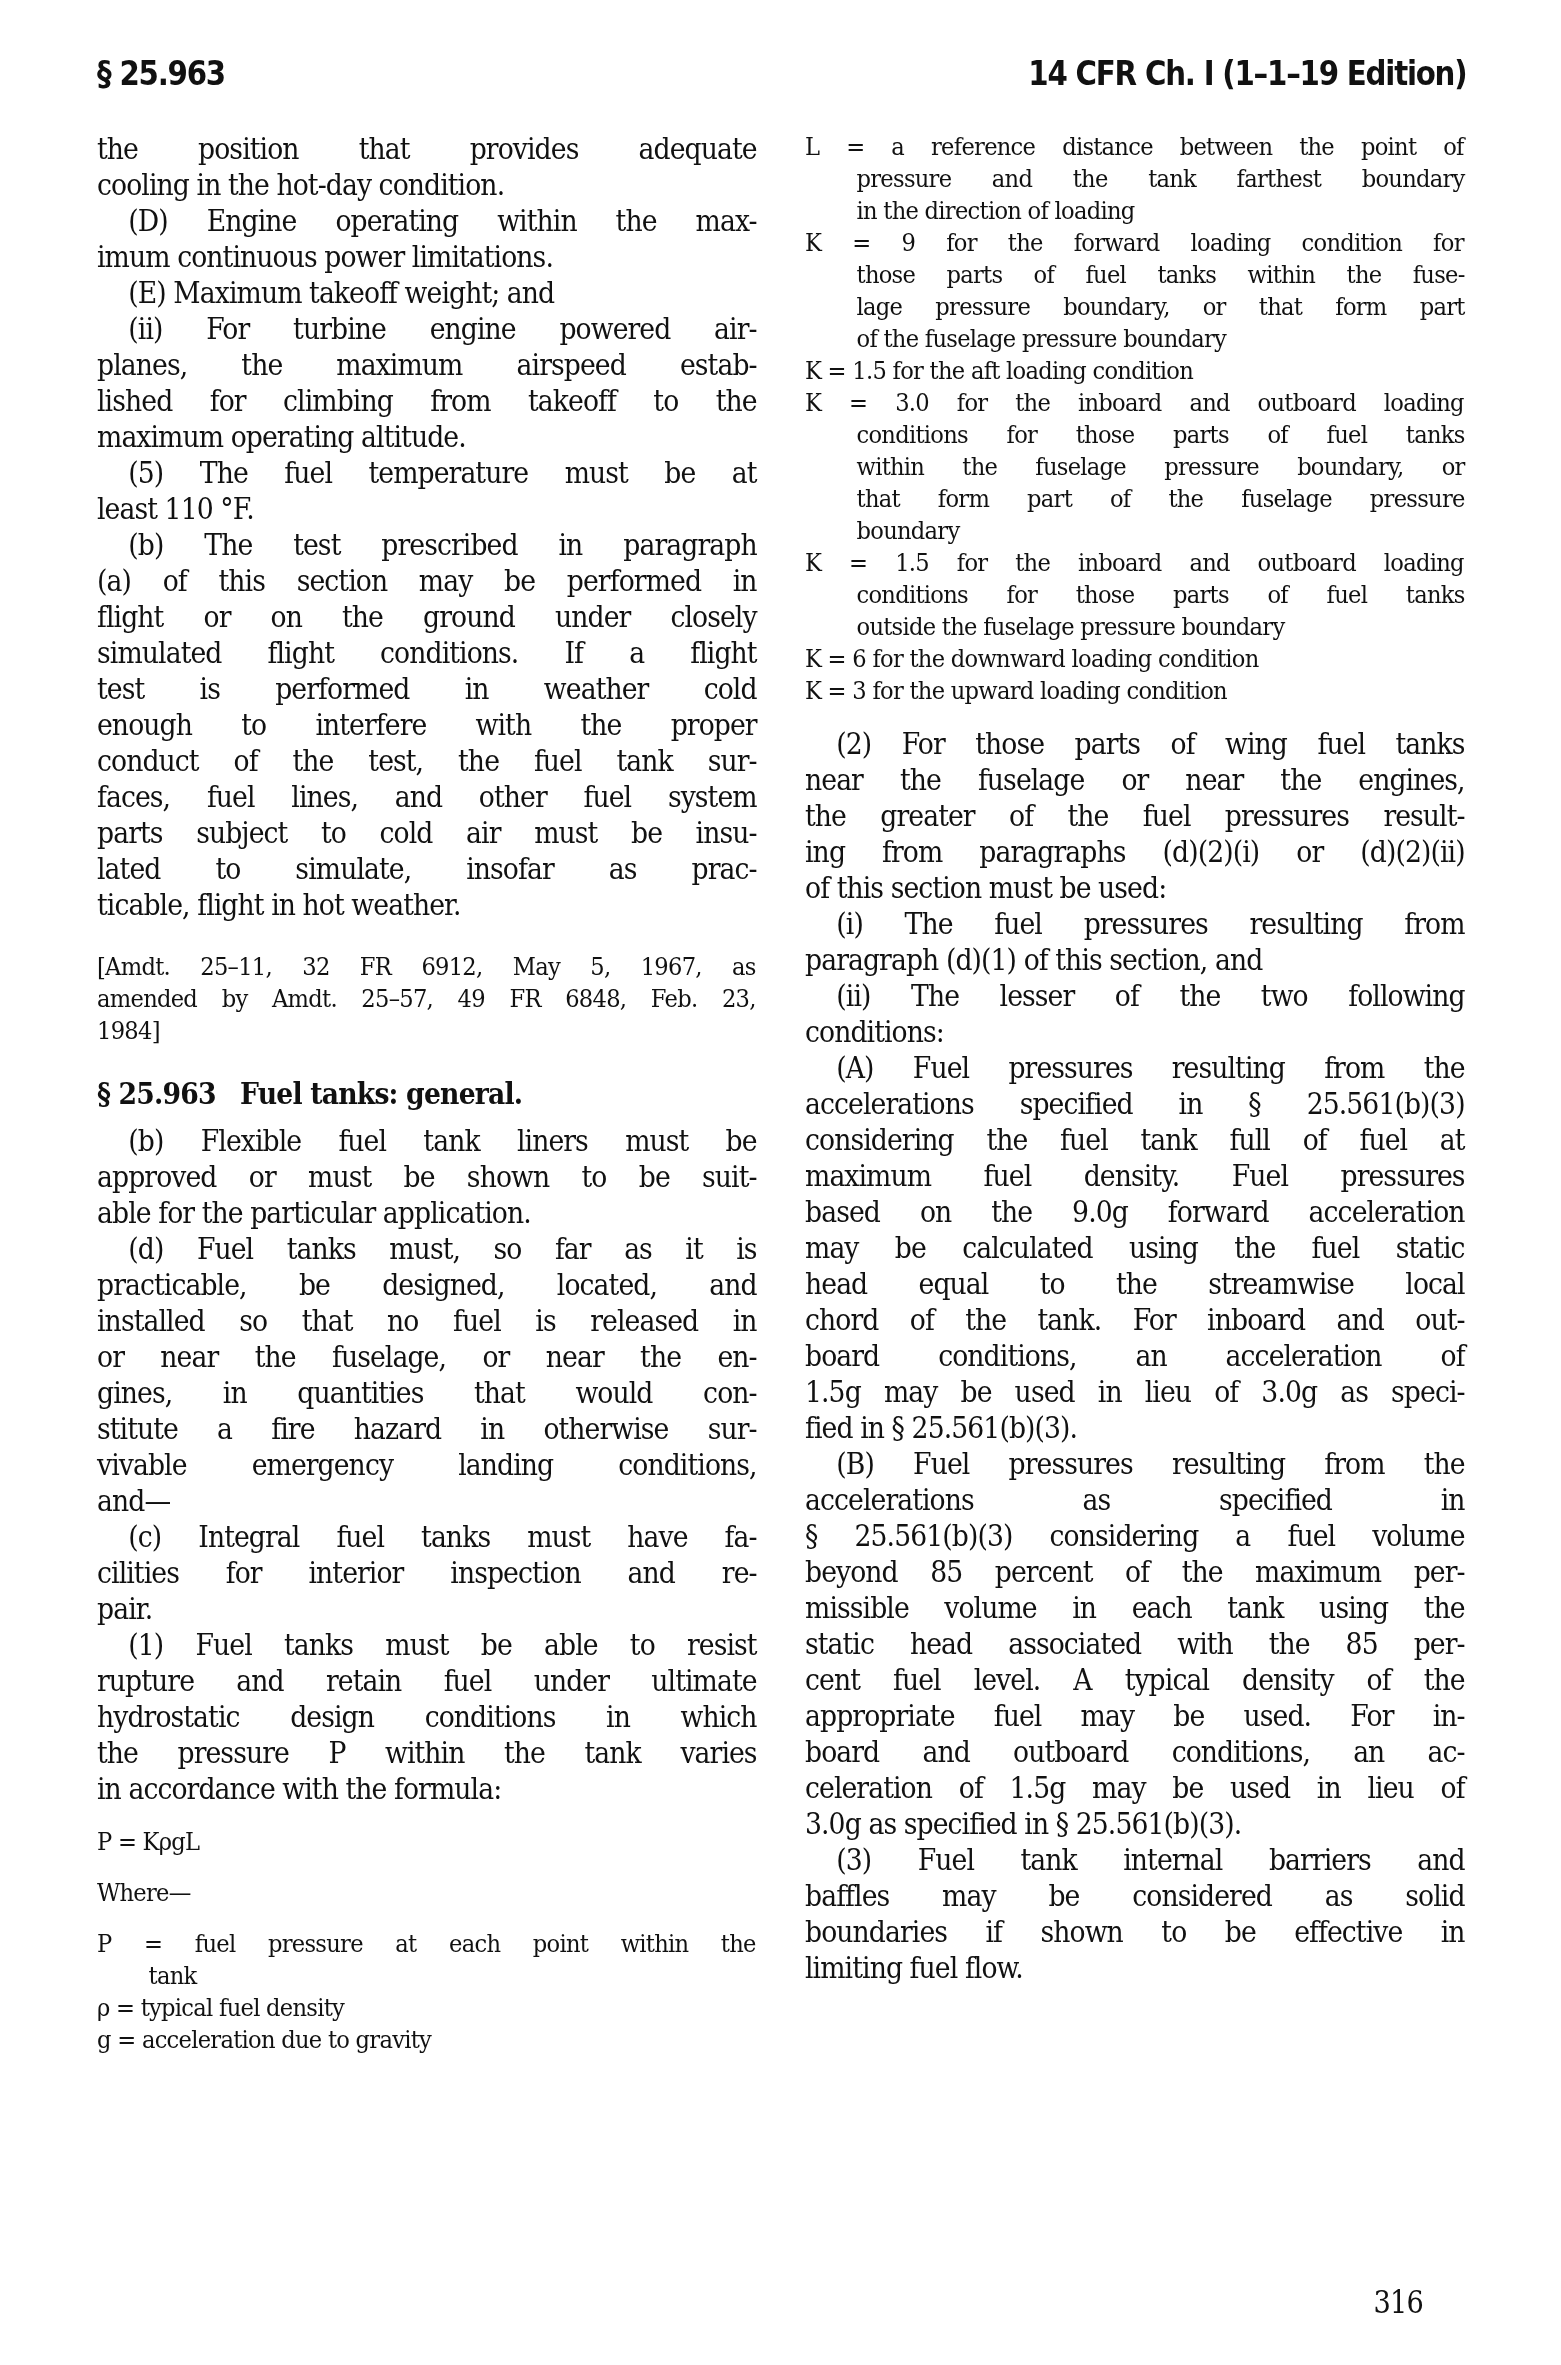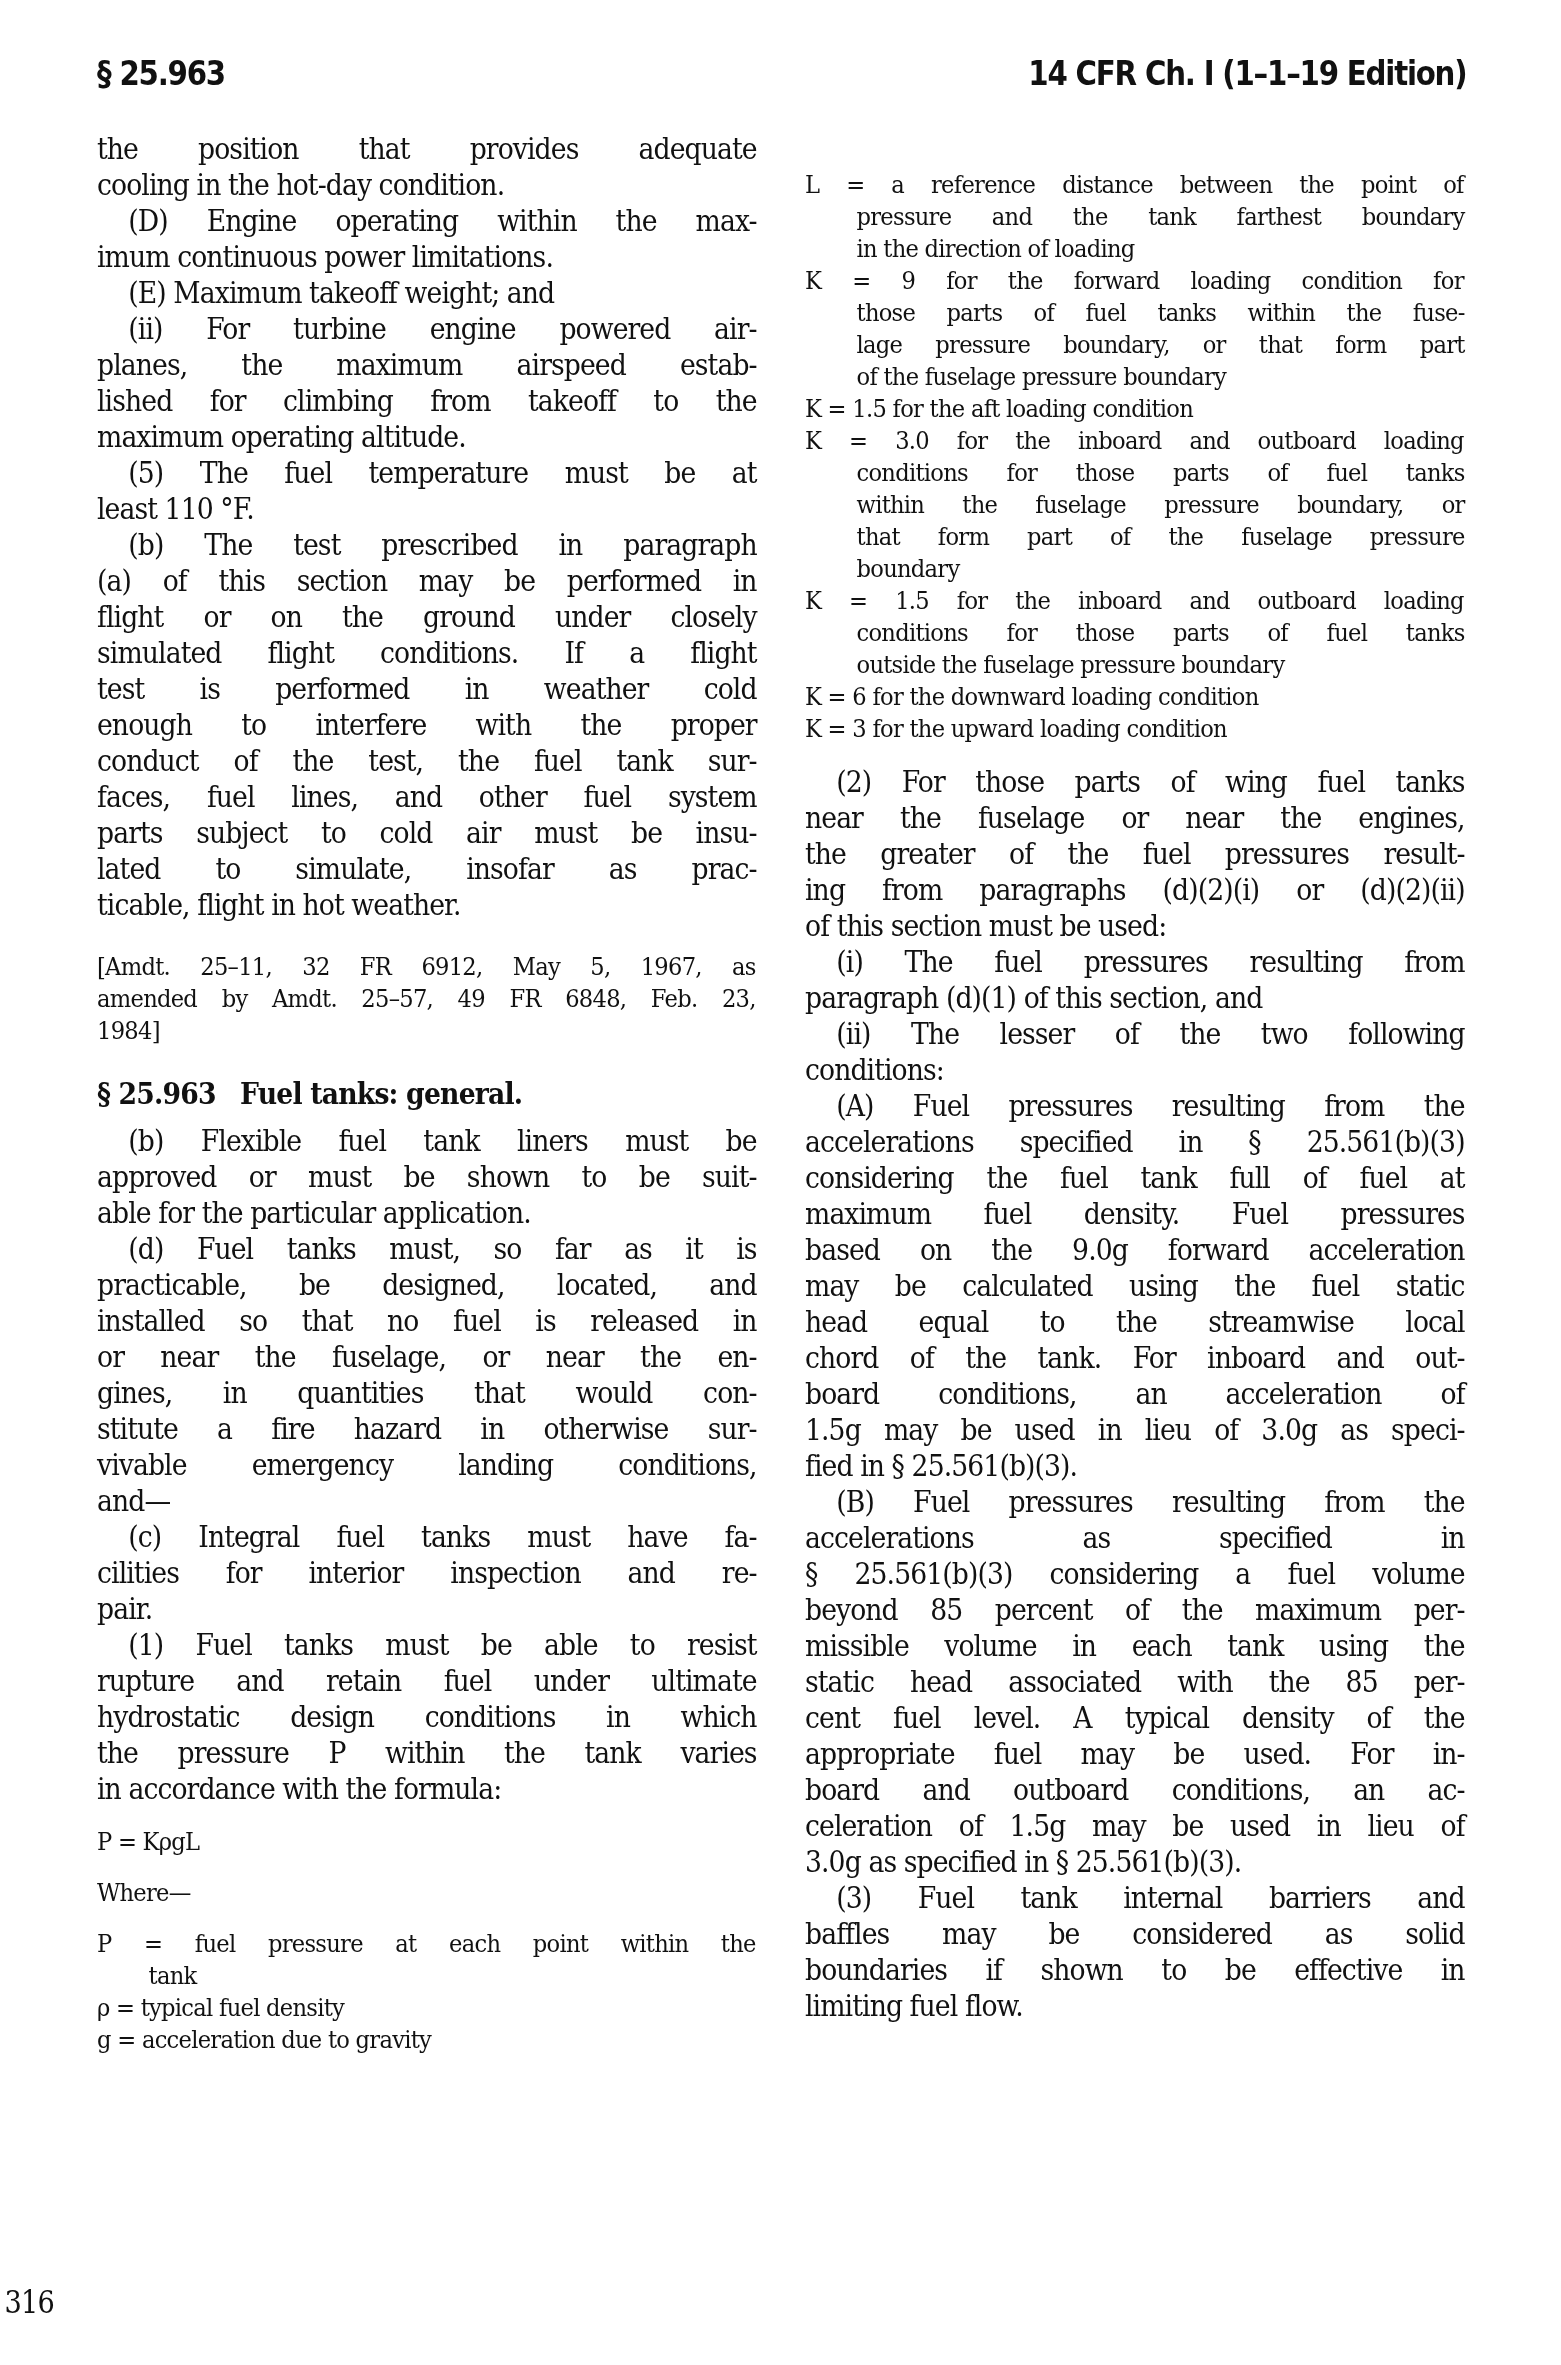--- a/index.html
+++ b/index.html
@@ -2,34 +2,34 @@
 <html style="font-size:15px"><head>
 <meta charset="utf-8">
 <style>
   html, body { margin: 0; padding: 0; background: #ffffff; }
   body { width: 1561px; height: 2366px; position: relative; overflow: hidden; color: #111; }
   .hdr { position: absolute; top: 53px; font-family: "DejaVu Sans", sans-serif; font-weight: bold; font-size: 34px; letter-spacing: -1.4px; transform: scaleX(0.86); }
   .hdr-left { left: 97px; transform-origin: left top; }
   .hdr-right { right: 95px; transform-origin: right top; }
   .col { position: absolute; font-family: "DejaVu Serif", serif; }
   .col-left { left: 97px; width: 661px; }
-  .col-right { left: 805px; width: 660px; margin-top: 38px; }
+  .col-right { left: 805px; width: 660px; }
   .ln { display: block; white-space: nowrap; text-align: justify; text-align-last: justify; transform-origin: left top; }
   .ln.last { text-align-last: left; }
   .body .ln { font-size: 29px; line-height: 36px; height: 36px; letter-spacing: -1px; transform: scaleX(0.92); width: 717px; }
   .small .ln { font-size: 24.6px; line-height: 32px; height: 32px; letter-spacing: -0.8px; transform: scaleX(0.92); width: 716px; }
   .indent { text-indent: 34px; }
   .hang { padding-left: 56px; width: 661px !important; }
   .small .hang { width: 661px !important; }
   .gap-s { height: 9.5px; }
   .gap-m { height: 19px; }
   .gap-l { height: 28px; }
   .sec-heading { font-family: "DejaVu Serif", serif; font-weight: bold; font-size: 29px; line-height: 38px; white-space: nowrap; transform: scaleX(0.92); transform-origin: left top; letter-spacing: -0.9px; }
   .sec-heading .num { margin-right: 26.5px; }
-  .page-num { position: absolute; top: 2283px; left: 0; width: 1427px; text-align: left; font-family: "DejaVu Serif", serif; font-size: 32px; }
+  .page-num { position: absolute; top: 2283px; left: 0; width: 1427px; text-align: right; font-family: "DejaVu Serif", serif; font-size: 32px; }
   .page-num span { display: inline-block; transform: scaleX(0.85); letter-spacing: -0.9px; }
 </style>
 </head>
 <body>
 
 <div class="hdr hdr-left">§ 25.963</div>
 <div class="hdr hdr-right">14 CFR Ch. I (1–1–19 Edition)</div>
 
 <div class="col col-left" style="top:131px;">
   <div class="body">

